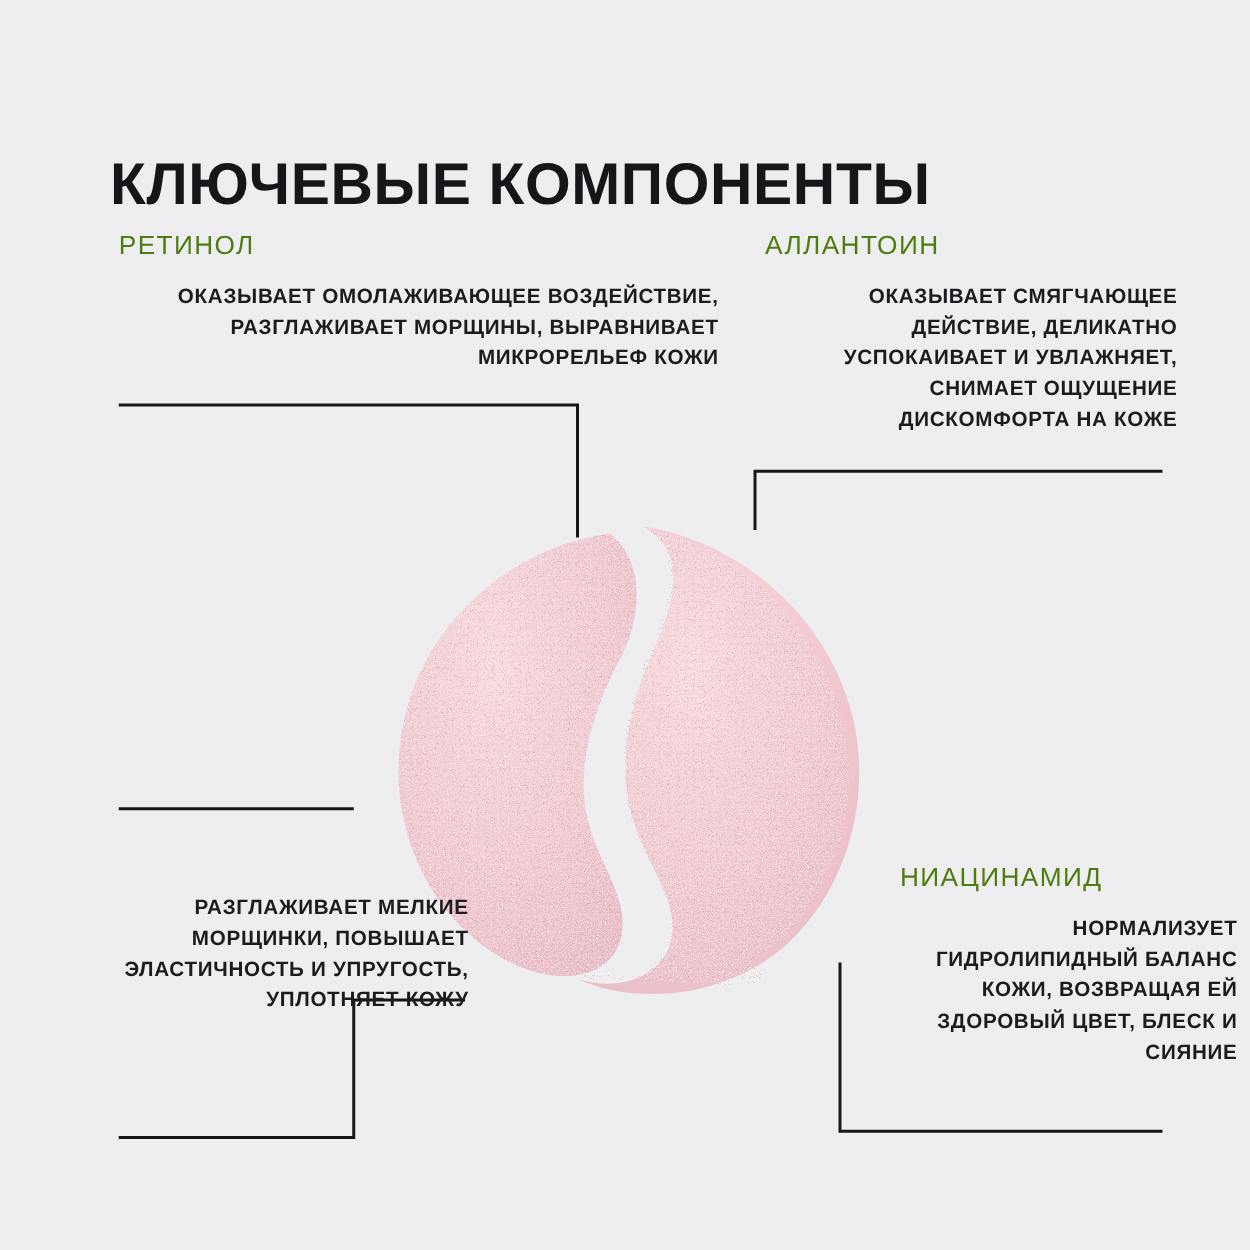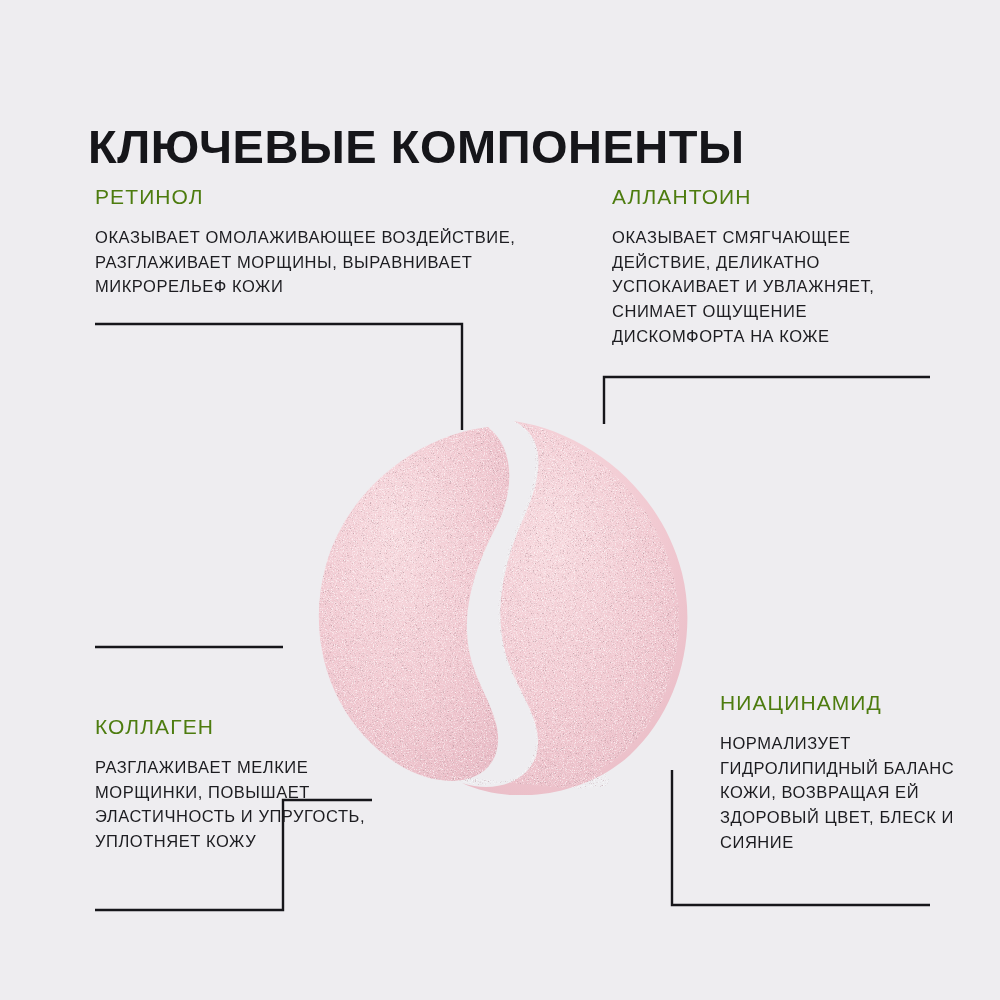--- a/index.html
+++ b/index.html
@@ -48,21 +48,22 @@
     text-transform: uppercase;
     line-height: 1.28;
   }
   .block p {
     margin: 0;
     font-size: 16.5px;
     line-height: 1.50;
     letter-spacing: 0.55px;
     color: #1c1c20;
     text-transform: uppercase;
-    font-weight: normal;
+    font-weight: bold;
+    text-align: right;
   }
 
   
   #blk-retinol     { left: 95px;  top: 184px; width: 480px; }
   #blk-allantoin   { left: 612px; top: 184px; width: 330px; }
   #blk-portulaca   { left: 95px;  top: 363px; width: 210px; }
   #blk-collagen    { left: 95px;  top: 714px; width: 280px; }
   #blk-niacinamide { left: 720px; top: 690px; width: 270px; }
 
   #blk-portulaca h3 { line-height: 1.32; }
@@ -175,21 +176,20 @@
 
   <div class="block" id="blk-allantoin">
     <h3>АЛЛАНТОИН</h3>
     <p>ОКАЗЫВАЕТ СМЯГЧАЮЩЕЕ ДЕЙСТВИЕ, ДЕЛИКАТНО УСПОКАИВАЕТ И УВЛАЖНЯЕТ, СНИМАЕТ ОЩУЩЕНИЕ ДИСКОМФОРТА НА КОЖЕ</p>
   </div>
 
   <div class="block" id="blk-portulaca">
   </div>
 
   <div class="block" id="blk-collagen">
-    <h3>КОЛЛАГЕН</h3>
     <p>РАЗГЛАЖИВАЕТ МЕЛКИЕ МОРЩИНКИ, ПОВЫШАЕТ ЭЛАСТИЧНОСТЬ И УПРУГОСТЬ, УПЛОТНЯЕТ КОЖУ</p>
   </div>
 
   <div class="block" id="blk-niacinamide">
     <h3>НИАЦИНАМИД</h3>
     <p>НОРМАЛИЗУЕТ ГИДРОЛИПИДНЫЙ БАЛАНС КОЖИ, ВОЗВРАЩАЯ ЕЙ ЗДОРОВЫЙ ЦВЕТ, БЛЕСК И СИЯНИЕ</p>
   </div>
 
 </div>
 

